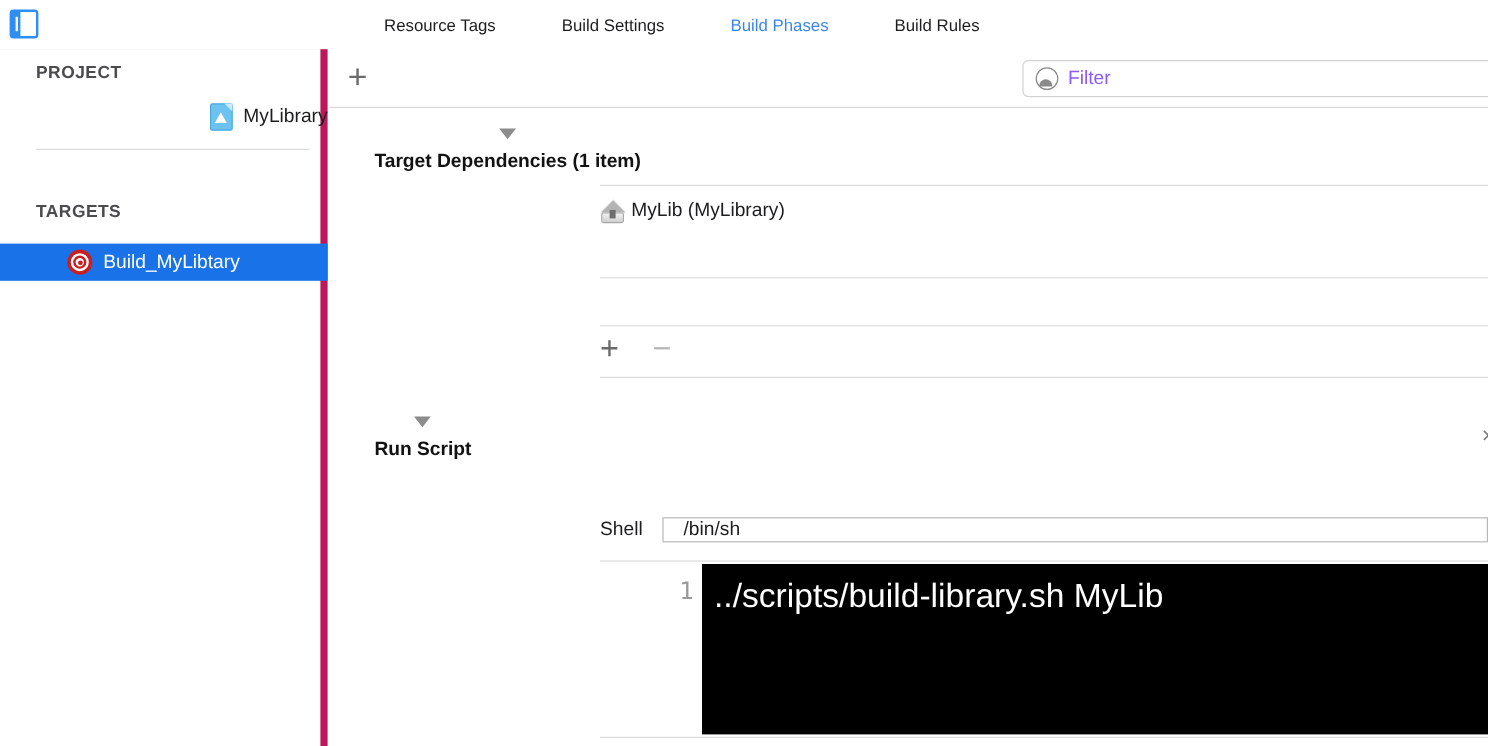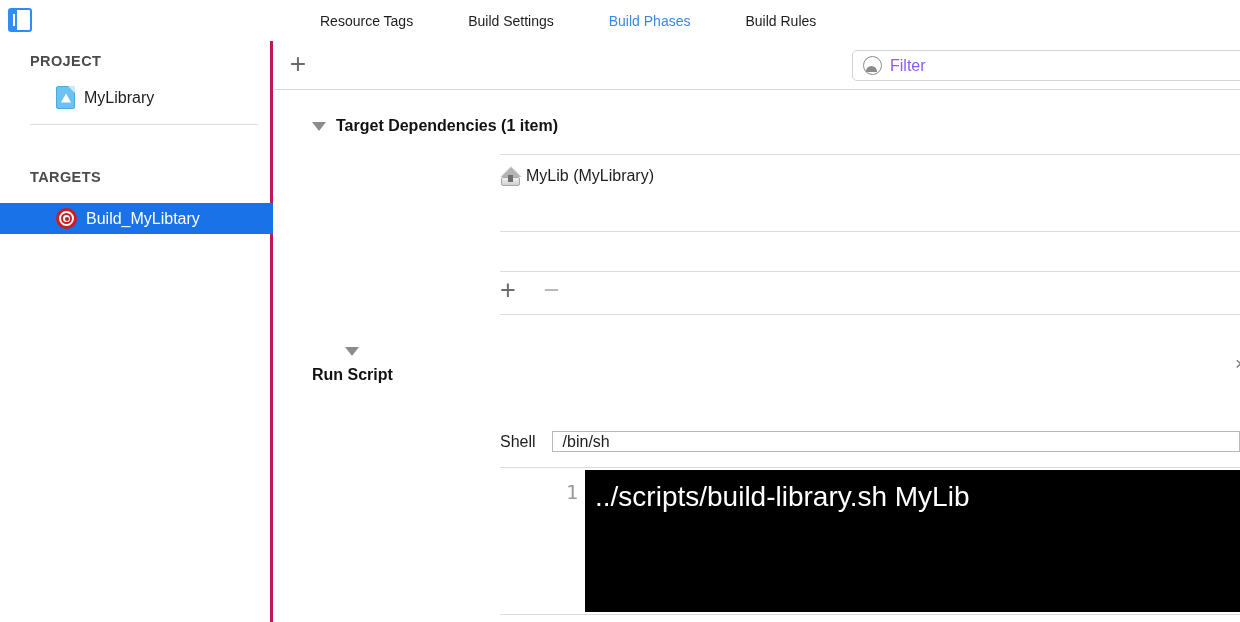--- a/index.html
+++ b/index.html
@@ -36,21 +36,21 @@
   .tab {
     font-size:14px; color:#1d1d1f; font-weight:400;
     padding:0 0; white-space:nowrap; cursor:default;
   }
   .tab.active { color:#3b87e8; }
   .tab-gap { width:55px; }
 
   
   #sidebar {
     position:absolute; left:0; top:41px; width:273px; height:581px;
-    background:#ffffff; border-right:3px solid #be185d;padding-left:16px;
+    background:#ffffff; border-right:6px solid #be185d;padding-left:16px;
   }
   #sidebar-top-line {
     position:absolute; left:0; top:41px; width:273px; height:1px;
     background:#d8d8d8;
   }
   .sb-header {
     font-size:14.5px; font-weight:bold; color:#4a4a4f;
     letter-spacing:0.4px; padding-left:30px;
   }
   #sb-project-header { position:absolute; left:0; top:12px; }
@@ -161,21 +161,21 @@
     position:absolute; left:0; display:flex; align-items:center; gap:10px;
     padding-left:38px;
   }
   .disclosure {
     width:0; height:0; flex:0 0 auto;
     border-left:7px solid transparent; border-right:7px solid transparent;
     border-top:9px solid #8c8c8c;
   }
   .section-title { font-size:16px; font-weight:bold; color:#121212; white-space:nowrap; }
 
-  #td-head { top:76px; }
+  #td-head { top:66px;flex-direction:column; }
   #rs-head { top:306px;flex-direction:column; }
 
   #rs-close {
     position:absolute; right:-6px; top:313px;
     font-size:19px; color:#7a7a7a; font-weight:400; line-height:1;
   }
 
   
   .hline { position:absolute; height:1px; background:#dcdcdc; }
   #td-line-top    { left:226px; top:113px; width:740px; }
@@ -201,21 +201,21 @@
   }
 
   
   #shell-row {
     position:absolute; left:226px; top:387px; width:740px; height:27px;
     display:flex; align-items:center; gap:16px;
   }
   #shell-label { font-size:16px; color:#1d1d1f; }
   #shell-input {
     flex:1; height:21px; border:1px solid #b9b9b9; background:#ffffff;
-    display:flex; align-items:center; padding-left:10px;
+    display:flex; align-items:center; padding-left:17px;
   }
   #shell-value { font-size:16px; color:#1d1d1f; }
 
   
   #editor-line-top {
     position:absolute; left:226px; top:426px; width:740px; height:1px;
     background:#dcdcdc;
   }
   #editor {
     position:absolute; left:226px; top:429px; width:740px; height:142px;
@@ -265,21 +265,21 @@
     <div class="tab">Build Rules</div>
   </div>
 </div>
 
 <div id="sidebar-top-line"></div>
 
 <div id="sidebar">
 
   <div class="sb-header" id="sb-project-header">PROJECT</div>
 
-  <div class="sb-row" style="top:41px;">
+  <div class="sb-row" style="top:41px;justify-content:flex-end;">
     <span class="icon-proj">
       <span class="page"></span>
         <span class="fold"></span>
         <span class="glyph"></span>
     </span>
     <span class="sb-label">MyLibrary</span>
   </div>
 
   <div id="sb-divider"></div>
 

